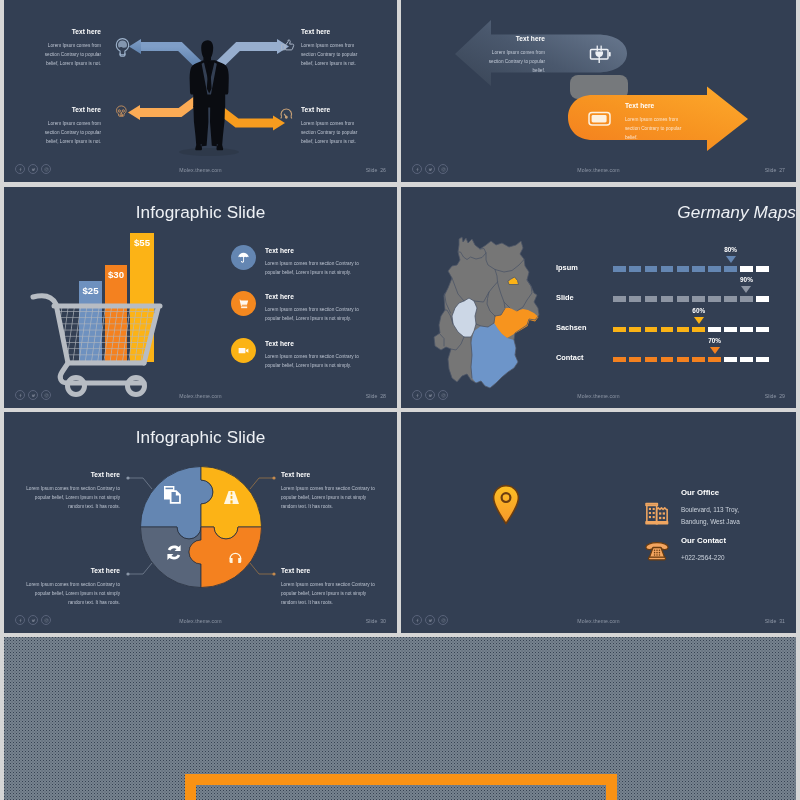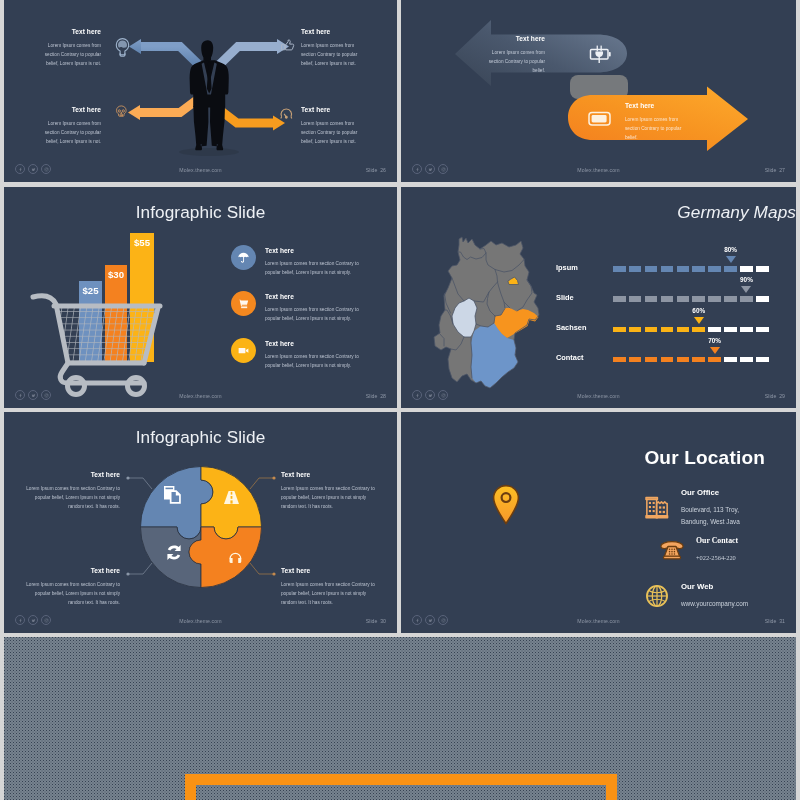--- a/index.html
+++ b/index.html
@@ -62,22 +62,22 @@
   .bcmark{position:absolute;font-size:6.4px;font-weight:bold;color:#ffffff;text-align:center;transform:translateX(-50%);}
   .bctri{position:absolute;width:0;height:0;border-left:5px solid transparent;border-right:5px solid transparent;transform:translateX(-50%);}
   .t5{left:0;right:0;text-align:center;top:15px;}
   .s5-art{position:absolute;left:0;top:0;}
   .p5tl{left:17px;top:59px;width:99px;text-align:right;}
   .p5tr{left:277px;top:59px;width:99px;text-align:left;}
   .p5bl{left:17px;top:155px;width:99px;text-align:right;}
   .p5br{left:277px;top:155px;width:99px;text-align:left;}
   .t6{right:31px;top:35px;text-align:right;font-size:19px;font-weight:bold;color:#ffffff;letter-spacing:.2px;}
   .s6-pin{position:absolute;left:90px;top:72px;}
-  .loc{position:absolute;display:flex;align-items:center;gap:11px;}
-  .lr1{left:243px;top:76px;} .lr2{left:258px;top:124px;font-family:Liberation Serif, serif;} .lr3{left:243px;top:170px;}
+  .loc{position:absolute;display:flex;align-items:flex-end;gap:11px;}
+  .lr1{left:243px;top:76px;} .lr2{left:243px;top:124px;} .lr3{left:243px;top:170px;}
   .licon{flex:0 0 auto;}
   .lt{font-size:7.8px;font-weight:bold;color:#ffffff;margin-bottom:7px;}
   .ll{font-size:6.4px;color:#ccd3dd;line-height:11.5px;white-space:nowrap;}
 </style>
 </head>
 <body>
 
 <div class="wrap">
   <div class="slide s1">
     <svg class="s1-art" width="393" height="182" viewBox="0 0 393 182">
@@ -574,21 +574,20 @@
       <span class="soc">
           <svg width="5" height="5" viewBox="0 0 10 10">
             <path d="M3.5 1.6 H6.5 C7.5 1.6 8.4 2.5 8.4 3.5 V6.5 C8.4 7.5 7.5 8.4 6.5 8.4 H3.5 C2.5 8.4 1.6 7.5 1.6 6.5 V3.5 C1.6 2.5 2.5 1.6 3.5 1.6 Z M5 3.3 A1.7 1.7 0 1 0 5 6.7 A1.7 1.7 0 1 0 5 3.3 Z M6.9 2.7 A0.5 0.5 0 1 0 6.9 3.7 A0.5 0.5 0 1 0 6.9 2.7 Z" fill="none" stroke="#6e7788" stroke-width="0.9"></path>
           </svg>
         </span>
     </div>
     <div class="ftr-center">Molex.theme.com</div>
     <div class="ftr-right"><span>Slide</span>&nbsp;&nbsp;<span>30</span></div>
 </div>
   <div class="slide s6">
-    <div class="title t6">Our Location</div>
     <svg class="s6-pin" width="30" height="42" viewBox="0 0 30 42">
       <defs>
           <linearGradient id="pinG" x1="0" y1="0" x2="0" y2="1">
         <stop offset="0" stop-color="#fcc024"></stop>
             <stop offset="1" stop-color="#f8972a"></stop>
           </linearGradient>
         </defs>
       <path d="M15 1.6 C8.1 1.6 2.6 7.1 2.6 13.9 C2.6 22.5 15 39.5 15 39.5 C15 39.5 27.4 22.5 27.4 13.9 C27.4 7.1 21.9 1.6 15 1.6 Z" fill="url(#pinG)" stroke="#6b3d10" stroke-width="1.6"></path>
       <circle cx="15" cy="13.6" r="4.4" fill="none" stroke="#6b3d10" stroke-width="2.2"></circle>
     </svg>
@@ -635,36 +634,20 @@
           <circle cx="13" cy="21" r="0.95"></circle>
             <circle cx="16" cy="21" r="0.95"></circle>
             <circle cx="19" cy="21" r="0.95"></circle>
         </g>
       </svg>
       <div class="ltxt">
         <div class="lt">Our Contact</div>
         <div class="ll">+022-2564-220</div>
       </div>
     </div>
-    <div class="loc lr3">
-      <svg class="licon" width="26" height="26" viewBox="0 0 32 32">
-        <circle cx="16" cy="16" r="12.4" fill="none" stroke="#e9c158" stroke-width="2.2"></circle>
-        <g fill="none" stroke="#e9c158" stroke-width="1.5">
-          <ellipse cx="16" cy="16" rx="5.8" ry="12.4"></ellipse>
-          <path d="M3.6 16 L28.4 16"></path>
-          <path d="M5.2 9 C8 11 12 12 16 12 C20 12 24 11 26.8 9"></path>
-          <path d="M5.2 23 C8 21 12 20 16 20 C20 20 24 21 26.8 23"></path>
-          <path d="M16 3.6 L16 28.4"></path>
-        </g>
-      </svg>
-      <div class="ltxt">
-        <div class="lt">Our Web</div>
-        <div class="ll">www.yourcompany.com</div>
-      </div>
-    </div>
     <div class="socials">
       <span class="soc">
           <svg width="5" height="5" viewBox="0 0 10 10">
             <path d="M5.6 8.6 V5.3 H6.7 L6.9 4.0 H5.6 V3.2 C5.6 2.8 5.7 2.6 6.2 2.6 H6.9 V1.4 C6.8 1.4 6.4 1.4 5.9 1.4 C4.9 1.4 4.2 2.0 4.2 3.1 V4.0 H3.1 V5.3 H4.2 V8.6 Z" fill="#6e7788"></path>
           </svg>
         </span>
       <span class="soc">
           <svg width="5" height="5" viewBox="0 0 10 10">
             <path d="M8.6 2.9 C8.3 3.0 8.0 3.1 7.7 3.2 C8.0 3.0 8.2 2.7 8.3 2.4 C8.0 2.6 7.7 2.7 7.4 2.8 C7.1 2.5 6.7 2.3 6.3 2.3 C5.5 2.3 4.8 3.0 4.8 3.8 C4.8 3.9 4.8 4.0 4.8 4.1 C3.6 4.1 2.6 3.5 1.9 2.6 C1.8 2.8 1.7 3.1 1.7 3.4 C1.7 3.9 2.0 4.3 2.3 4.6 C2.1 4.6 1.8 4.5 1.6 4.4 C1.6 5.1 2.1 5.7 2.8 5.8 C2.7 5.9 2.5 5.9 2.4 5.9 C2.3 5.9 2.2 5.9 2.1 5.9 C2.3 6.5 2.8 6.9 3.4 6.9 C2.9 7.3 2.3 7.5 1.6 7.5 C1.5 7.5 1.4 7.5 1.3 7.5 C2.0 7.9 2.7 8.1 3.5 8.1 C6.3 8.1 7.8 5.8 7.8 3.8 C7.8 3.7 7.8 3.7 7.8 3.6 C8.1 3.4 8.4 3.2 8.6 2.9 Z" fill="#6e7788"></path>
           </svg>

